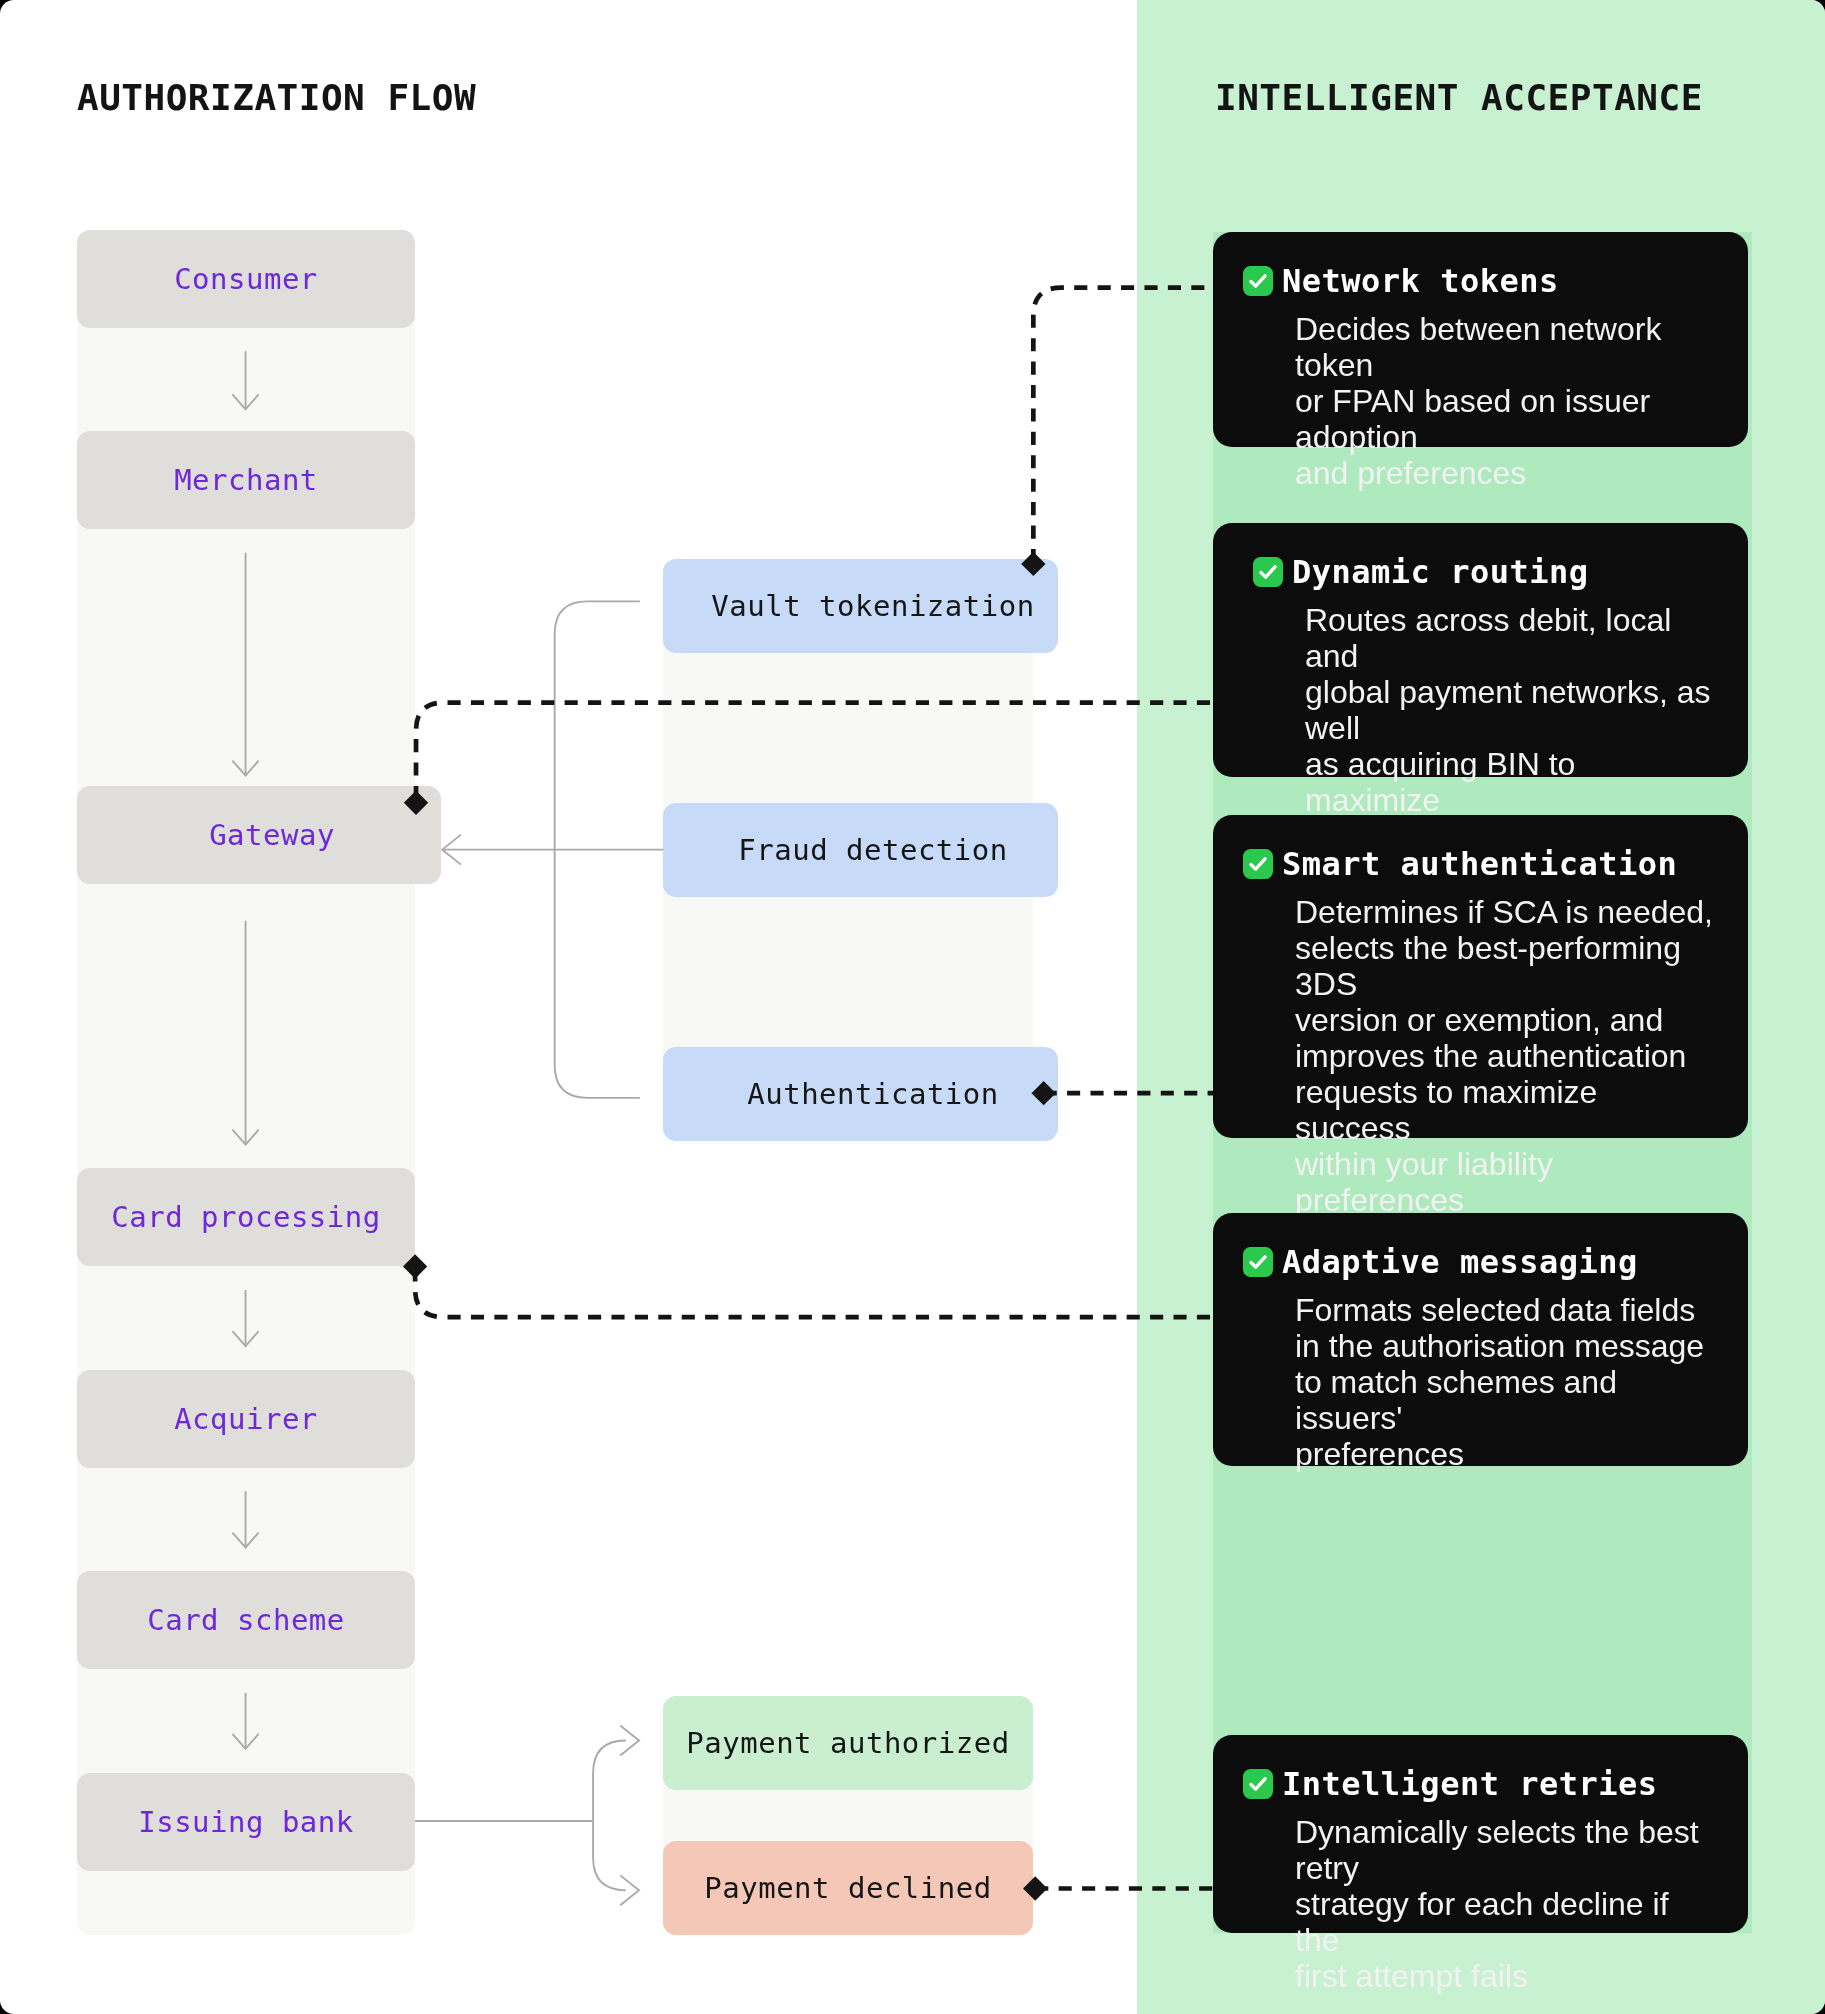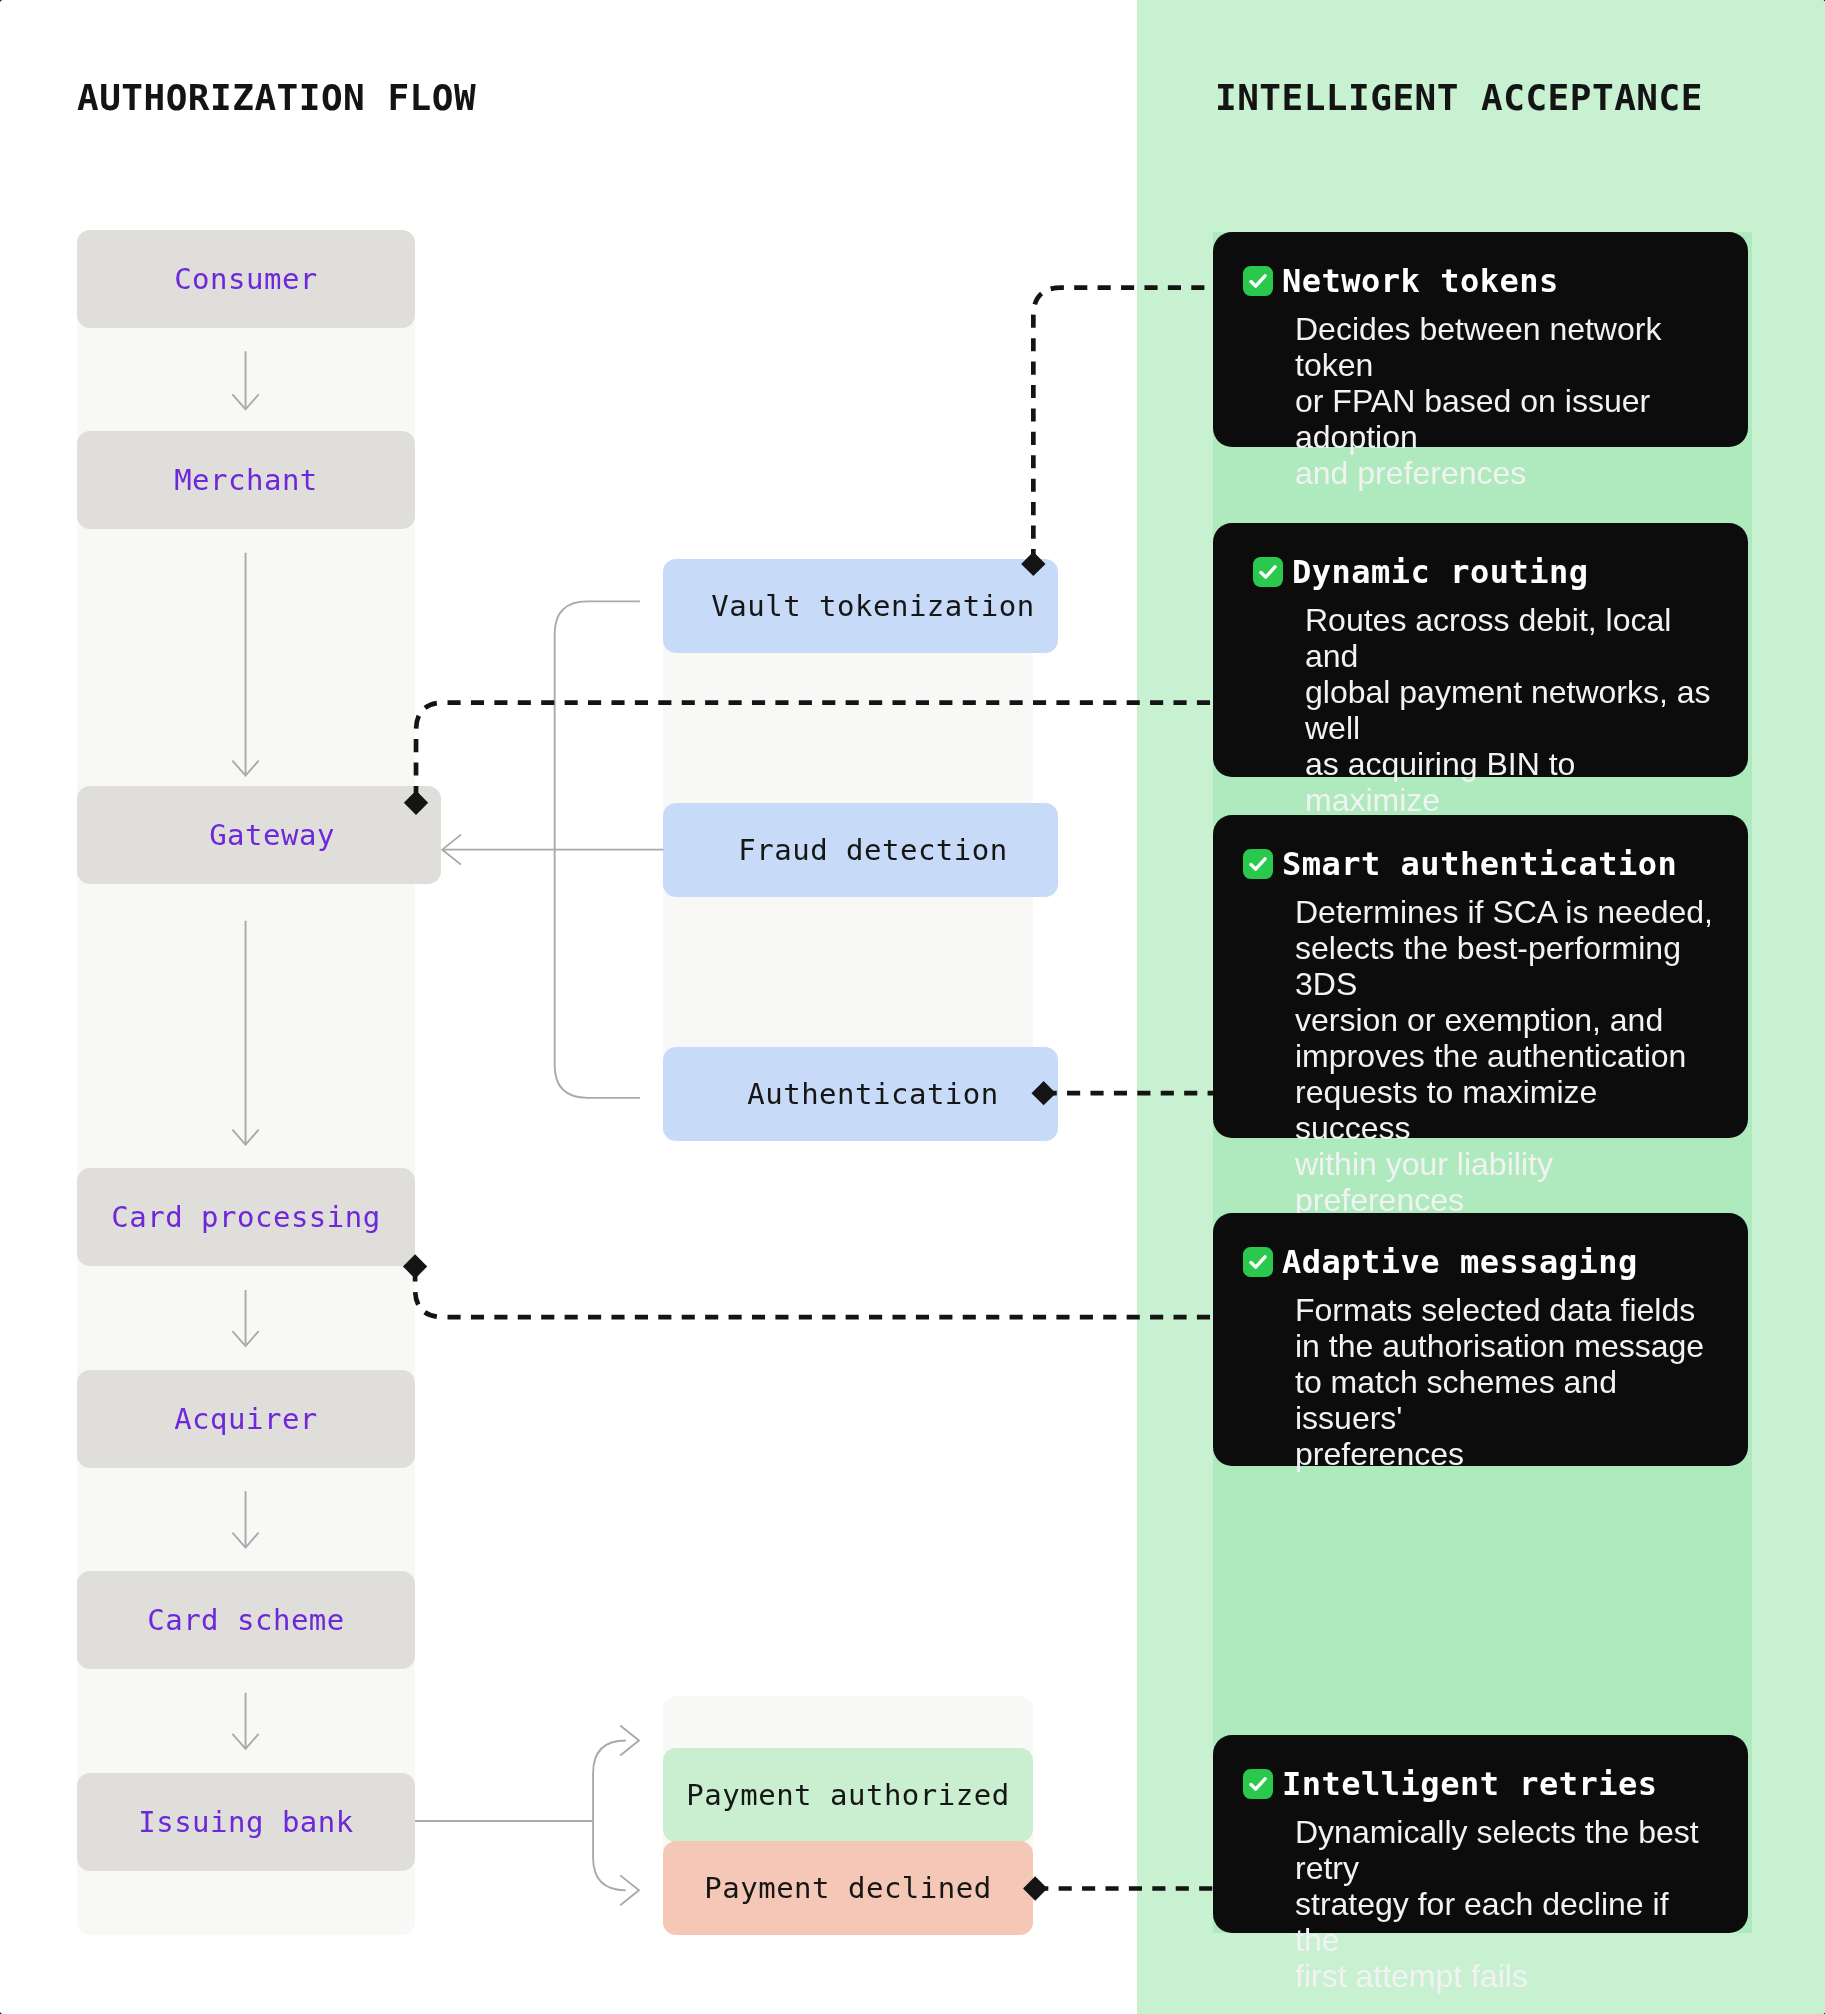--- a/index.html
+++ b/index.html
@@ -1,19 +1,19 @@
 <!DOCTYPE html>
 <html style="--panel-green: #c7f1d1; --band-green: #aeeabd; --node-gray: #e0dedb; --track-gray: #f8f8f6; --service-blue: #c7dbf8; --success-green: #c9efd0; --declined-red: #f5c7b6; --card-black: #0c0c0c; --accent-green: #2bc84e; --connector-gray: #a9a9a9; --dotted-black: #141414; --text-dark: #141414;font-size:15px"><head>
 <meta charset="utf-8">
 <style>
   html,body{margin:0;padding:0;background:#000;}
   body{font-family:"DejaVu Sans Mono",monospace;}
   #page{
     position:relative;width:1825px;height:2014px;margin:0 auto;
-    background:#fff;border-radius:3px;overflow:hidden;
+    background:#fff;border-radius:14px;overflow:hidden;
   }
   
   .green-panel{position:absolute;left:1137px;top:0;width:688px;height:2014px;background:var(--panel-green);}
   .green-band{position:absolute;left:1213px;top:232px;width:539px;height:1701px;background:var(--band-green);}
   
   .sec-title{position:absolute;font-weight:bold;font-size:36px;letter-spacing:0.5px;color:var(--text-dark);white-space:nowrap;}
   #title-left{left:77px;top:77px;}
   #title-right{left:1215px;top:77px;}
   
   .track{position:absolute;background:var(--track-gray);border-radius:13px;}
@@ -33,21 +33,21 @@
   }
   .outcome{
     position:absolute;width:370px;height:94px;left:663px;border-radius:13px;
     display:flex;align-items:center;justify-content:center;
     font-size:29px;font-weight:500;color:#161616;letter-spacing:0.5px;white-space:nowrap;
   }
   #node-consumer{top:230px;} #node-merchant{top:431px;} #node-gateway{top:786px;padding-left:26px;}
   #node-cardprocessing{top:1168px;} #node-acquirer{top:1370px;} #node-cardscheme{top:1571px;}
   #node-issuingbank{top:1773px;}
   #svc-vault{top:559px;} #svc-fraud{top:803px;} #svc-auth{top:1047px;}
-  #outcome-authorized{top:1748px;background:var(--success-green);}
+  #outcome-authorized{top:1696px;background:var(--success-green);}
   #outcome-declined{top:1841px;background:var(--declined-red);}
   
   .card{
     position:absolute;left:1213px;width:535px;background:var(--card-black);
     border-radius:19px;box-sizing:border-box;padding:30px 30px 0 30px;color:#fff;
   }
   #card-0{top:232px;height:215px;} #card-1{top:523px;height:254px;padding-left:40px;}
   #card-2{top:815px;height:323px;} #card-3{top:1213px;height:253px;}
   #card-4{top:1735px;height:198px;}
   .card-head{display:flex;align-items:center;gap:9px;margin-bottom:11.2px;}

